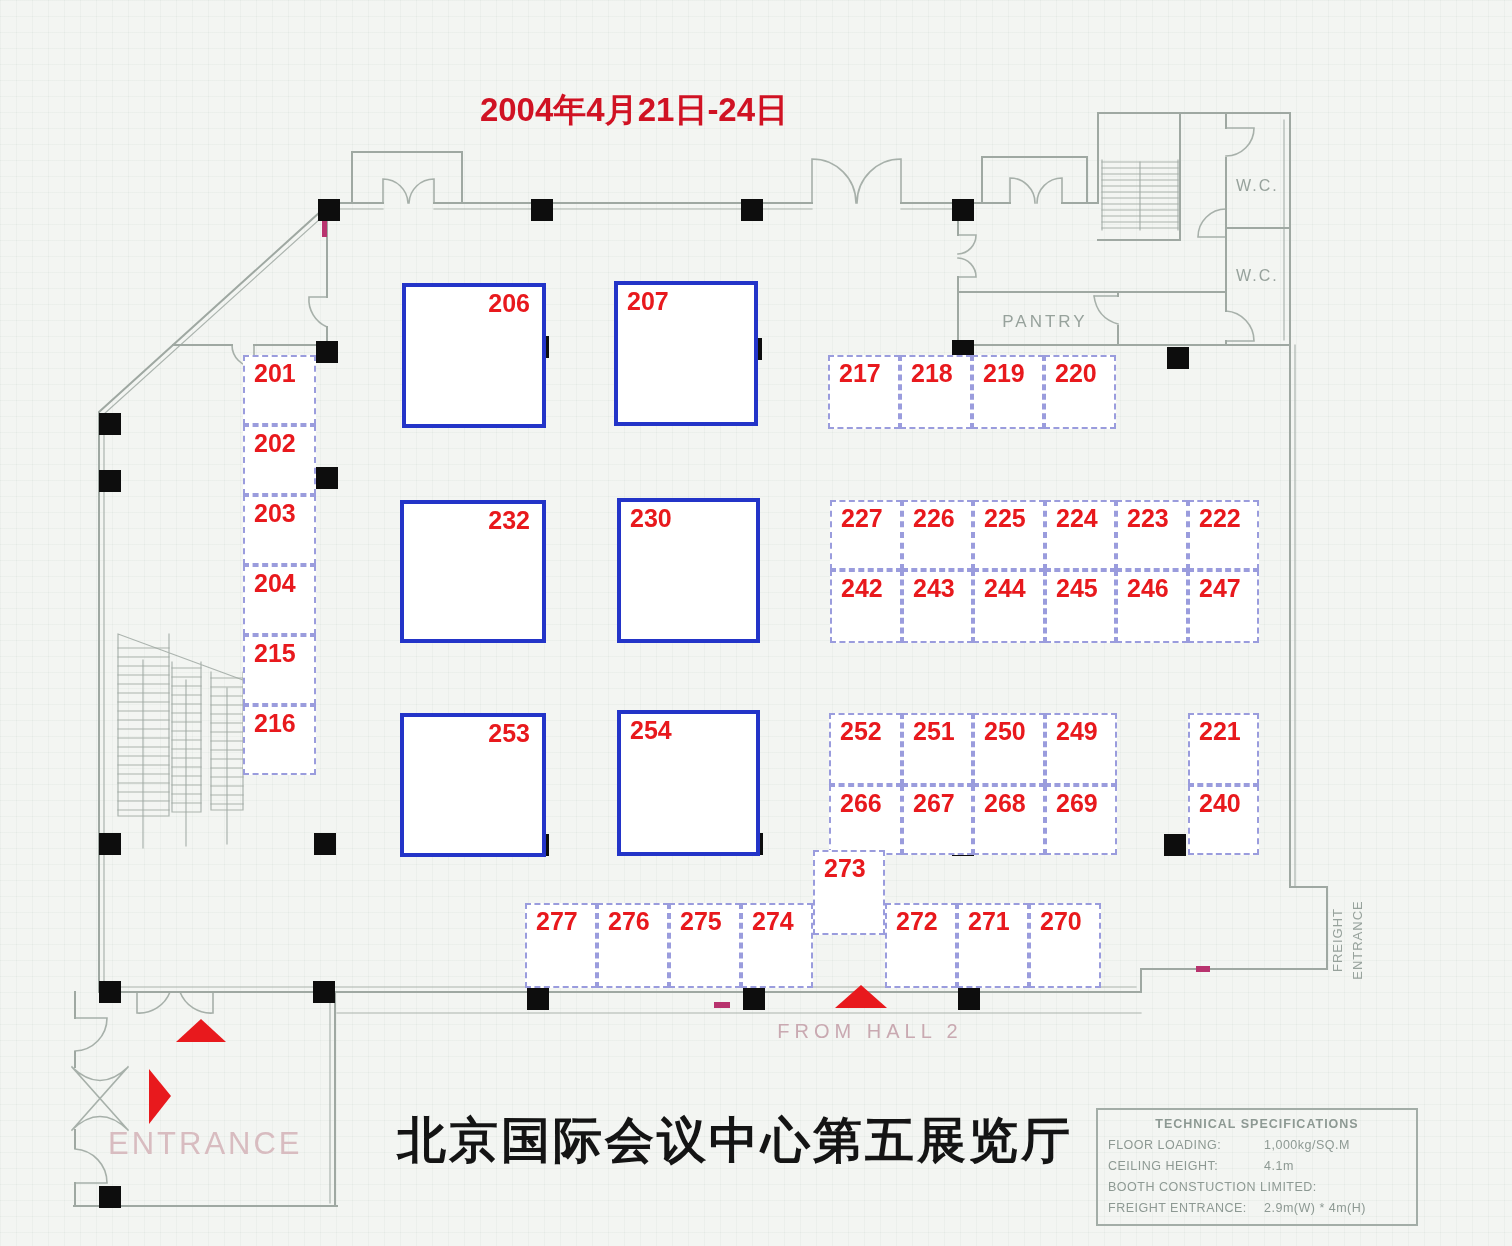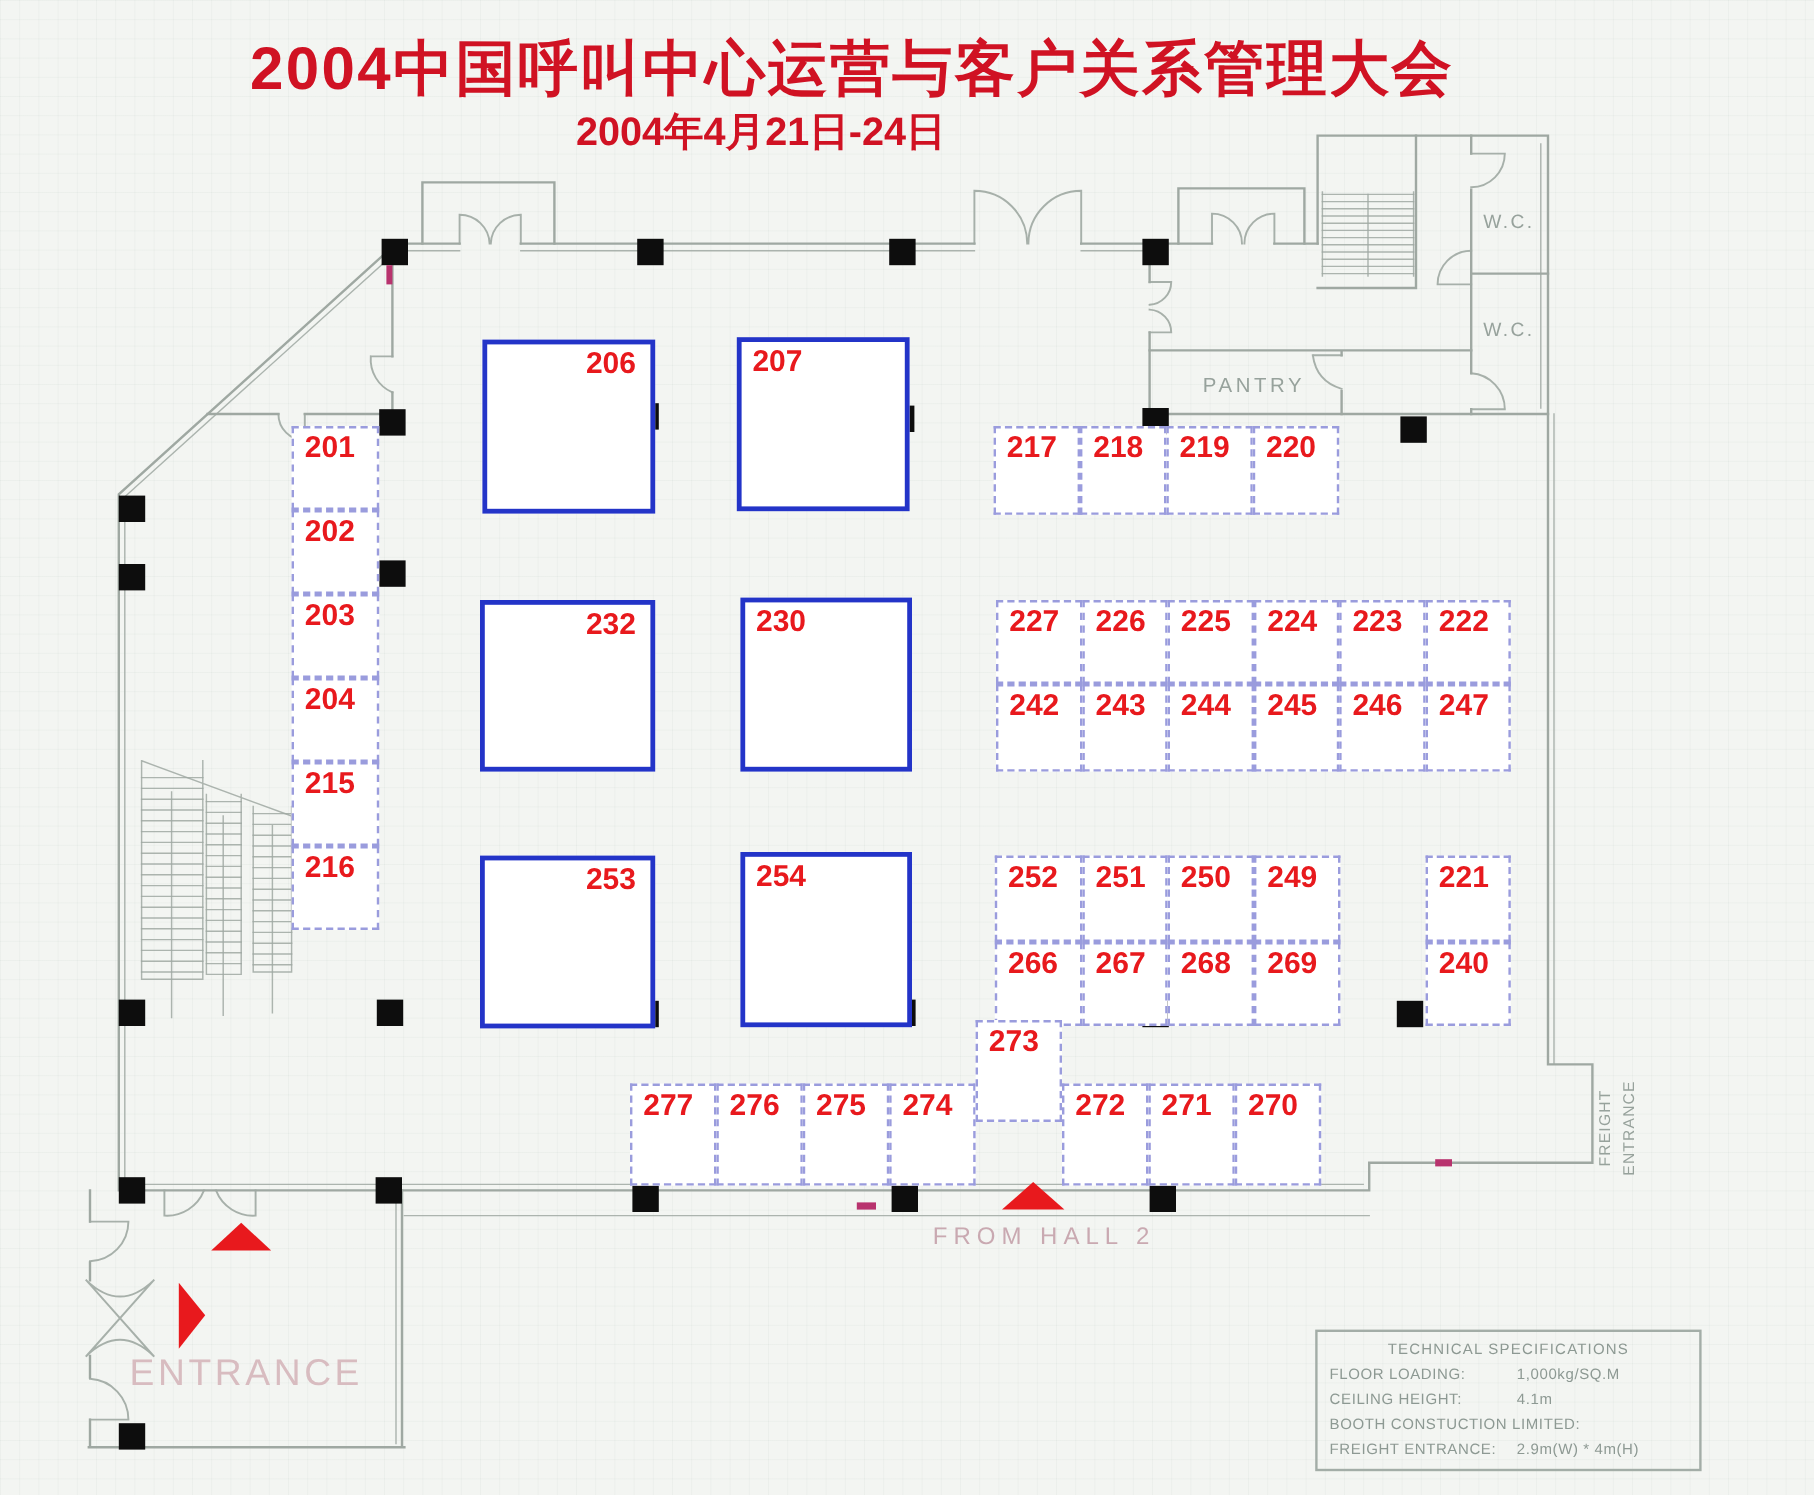--- a/index.html
+++ b/index.html
@@ -61,21 +61,21 @@
     position:absolute;left:370px;top:1180px;width:730px;text-align:center;
     font-size:30px;font-weight:bold;color:#141414;
   }
   #footer-en .hall{font-size:26px;margin-left:10px;}
 
   #spec-box{
     position:absolute;left:1096px;top:1108px;width:322px;height:118px;
     border:2px solid #a3ada7;box-sizing:border-box;
     color:#8d9993;font-size:12.5px;letter-spacing:.5px;
   }
-  #spec-title{text-align:center;margin:7px 0 4px 0;letter-spacing:1px;}
+  #spec-title{text-align:center;margin:7px 0 4px 0;letter-spacing:1px;font-weight:bold;}
   .spec-row{padding-left:10px;height:21px;line-height:21px;white-space:nowrap;}
   .spec-label{display:inline-block;min-width:156px;}
 </style>
 </head>
 <body>
 
 <div id="canvas">
 
   <svg id="plan-svg" viewBox="0 0 1512 1246">
     <g class="wall">
@@ -310,21 +310,20 @@
         <span class="num">272</span>
       </div>
       <div class="booth small pos-tl" style="left: 957px; top: 903px; width: 72px; height: 85px;">
         <span class="num">271</span>
       </div>
       <div class="booth small pos-tl" style="left: 1029px; top: 903px; width: 72px; height: 85px;">
         <span class="num">270</span>
       </div>
     </div>
 
-  <div id="title-main">2004中国呼叫中心运营与客户关系管理大会</div>
   <div id="title-date">2004年4月21日-24日</div>
 
   <div class="lbl" id="lbl-wc1">W.C.</div>
   <div class="lbl" id="lbl-wc2">W.C.</div>
   <div class="lbl" id="lbl-pantry">PANTRY</div>
   <div class="lbl" id="lbl-fromhall">FROM HALL 2</div>
   <div class="lbl" id="lbl-entrance">ENTRANCE</div>
   <div class="lbl" id="lbl-freight">FREIGHT ENTRANCE</div>
 
   <div id="spec-box">
@@ -336,14 +335,15 @@
       <span class="spec-label">CEILING HEIGHT:</span><span class="spec-value">4.1m</span>
     </div>
     <div class="spec-row">
       <span class="spec-label">BOOTH CONSTUCTION LIMITED:</span><span class="spec-value"></span>
     </div>
     <div class="spec-row">
       <span class="spec-label">FREIGHT ENTRANCE:</span><span class="spec-value">2.9m(W) * 4m(H)</span>
     </div>
   </div>
 
+  <div id="footer-cn">北京国际会议中心第五展览厅</div>
 
 </div>
 
 </body></html>

